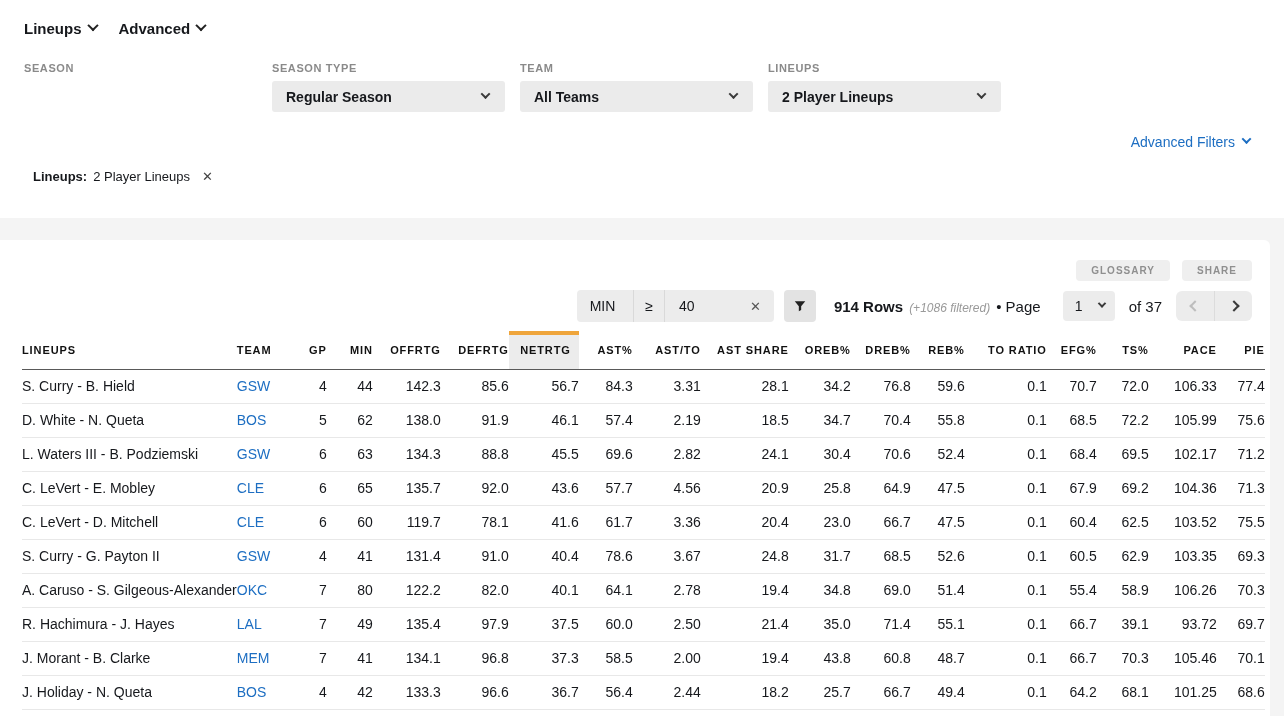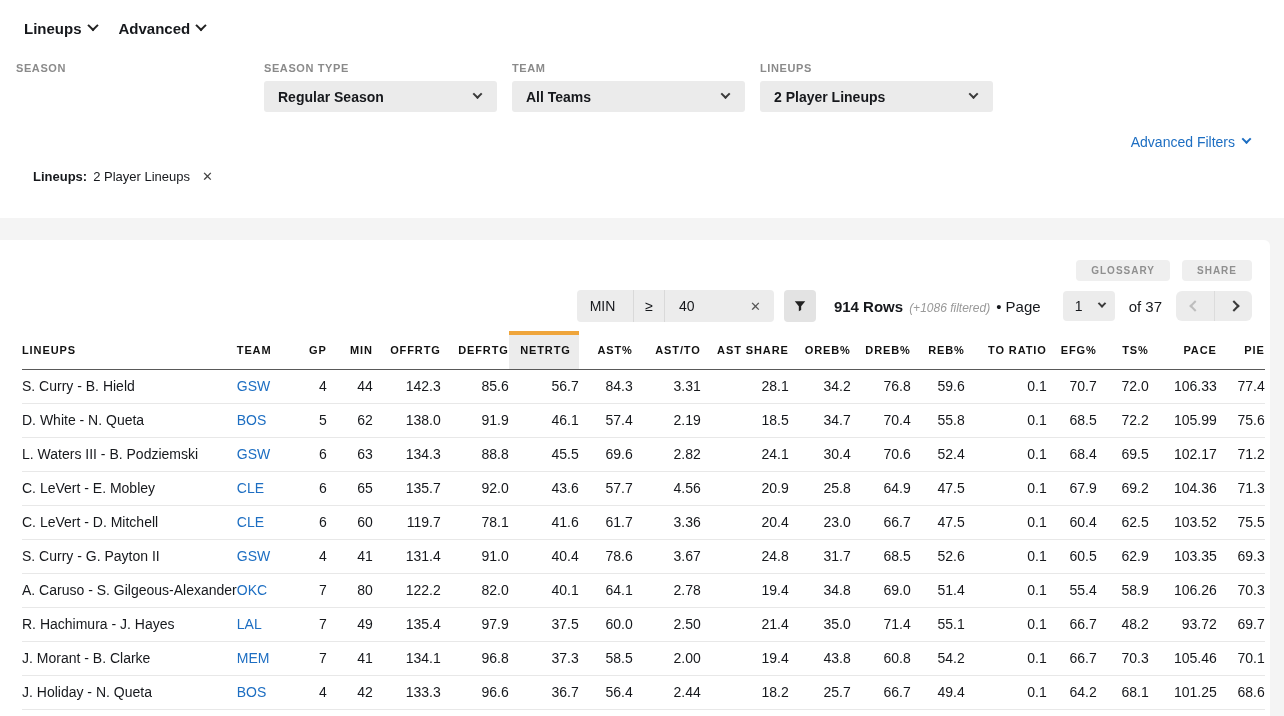--- a/index.html
+++ b/index.html
@@ -13,21 +13,21 @@
   .stage{position:relative;width:1284px;height:716px;}
 
   
   .top{position:absolute;top:0;left:0;width:100%;height:218px;background:#fff;}
   .nav{position:absolute;top:20px;left:24px;display:flex;gap:22px;align-items:center;}
   .nav-tab{display:flex;align-items:center;gap:7px;font-size:15px;font-weight:bold;cursor:pointer;}
   .chev{display:inline-block;width:8px;height:8px;border-right:2px solid currentColor;
     border-bottom:2px solid currentColor;transform:rotate(45deg) translate(-1px,-1px);}
   .nav-tab .chev{color:#222;margin-top:-3px;}
 
-  .filter-row{position:absolute;top:62px;left:16px;display:flex;gap:15px;}
+  .filter-row{position:absolute;top:62px;left:24px;display:flex;gap:15px;}
   .filter{width:233px;}
   .flabel{font-size:11px;font-weight:bold;letter-spacing:.6px;color:var(--gray-label);margin-bottom:7px;}
   .select{height:31px;background:var(--sel-bg);border-radius:3px;display:flex;align-items:center;
     justify-content:space-between;padding:0 16px 0 14px;font-size:14px;font-weight:bold;cursor:pointer;}
   .select .chev{color:#3a3a3a;width:7px;height:7px;margin-top:-3px;}
 
   .adv{position:absolute;top:134px;right:34px;display:flex;align-items:center;gap:8px;
     color:var(--blue);font-size:14px;cursor:pointer;}
   .adv .chev{width:7px;height:7px;margin-top:-3px;}
 
@@ -374,38 +374,38 @@
                 <td class="num">97.9</td>
                 <td class="num">37.5</td>
                 <td class="num">60.0</td>
                 <td class="num">2.50</td>
                 <td class="num">21.4</td>
                 <td class="num">35.0</td>
                 <td class="num">71.4</td>
                 <td class="num">55.1</td>
                 <td class="num">0.1</td>
                 <td class="num">66.7</td>
-                <td class="num">48.2</td>
+                <td class="num">39.1</td>
                 <td class="num">93.72</td>
                 <td class="num">69.7</td>
               </tr>
               <tr>
                 <td>J. Morant - B. Clarke</td>
                 <td><span class="team">MEM</span></td>
                 <td class="num">7</td>
                 <td class="num">41</td>
                 <td class="num">134.1</td>
                 <td class="num">96.8</td>
                 <td class="num">37.3</td>
                 <td class="num">58.5</td>
                 <td class="num">2.00</td>
                 <td class="num">19.4</td>
                 <td class="num">43.8</td>
                 <td class="num">60.8</td>
-                <td class="num">54.2</td>
+                <td class="num">48.7</td>
                 <td class="num">0.1</td>
                 <td class="num">66.7</td>
                 <td class="num">70.3</td>
                 <td class="num">105.46</td>
                 <td class="num">70.1</td>
               </tr>
               <tr>
                 <td>J. Holiday - N. Queta</td>
                 <td><span class="team">BOS</span></td>
                 <td class="num">4</td>

